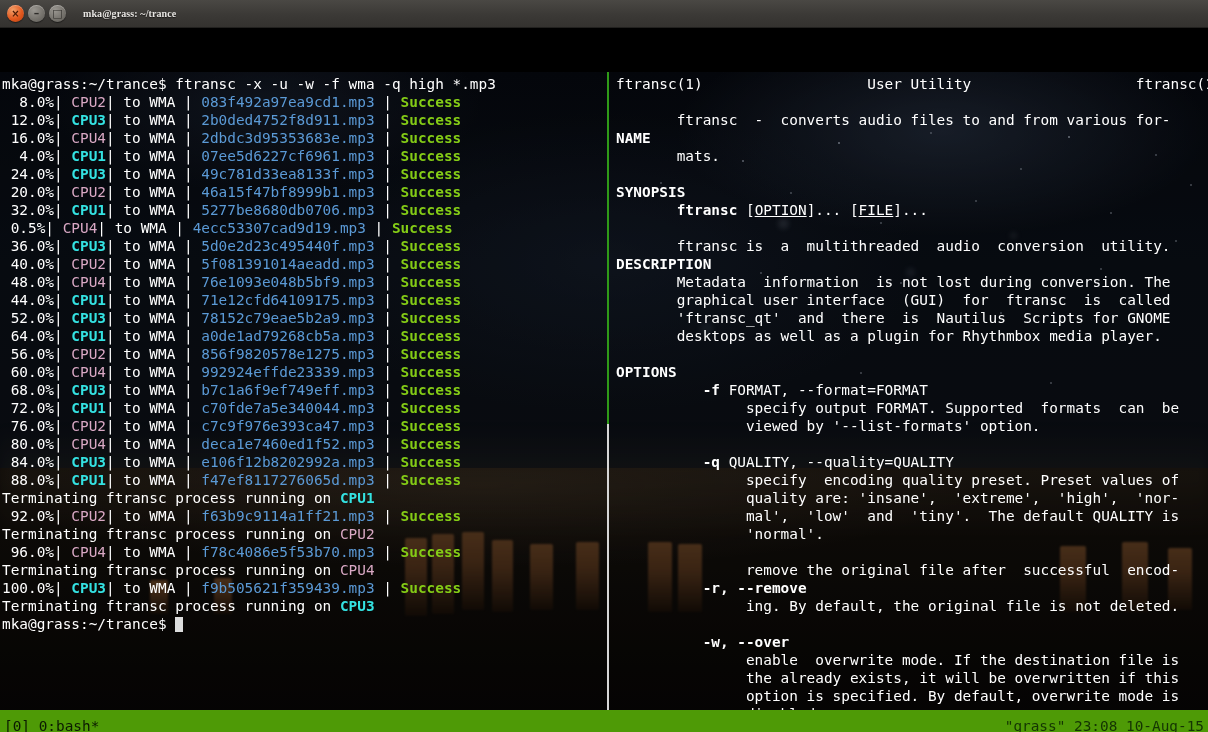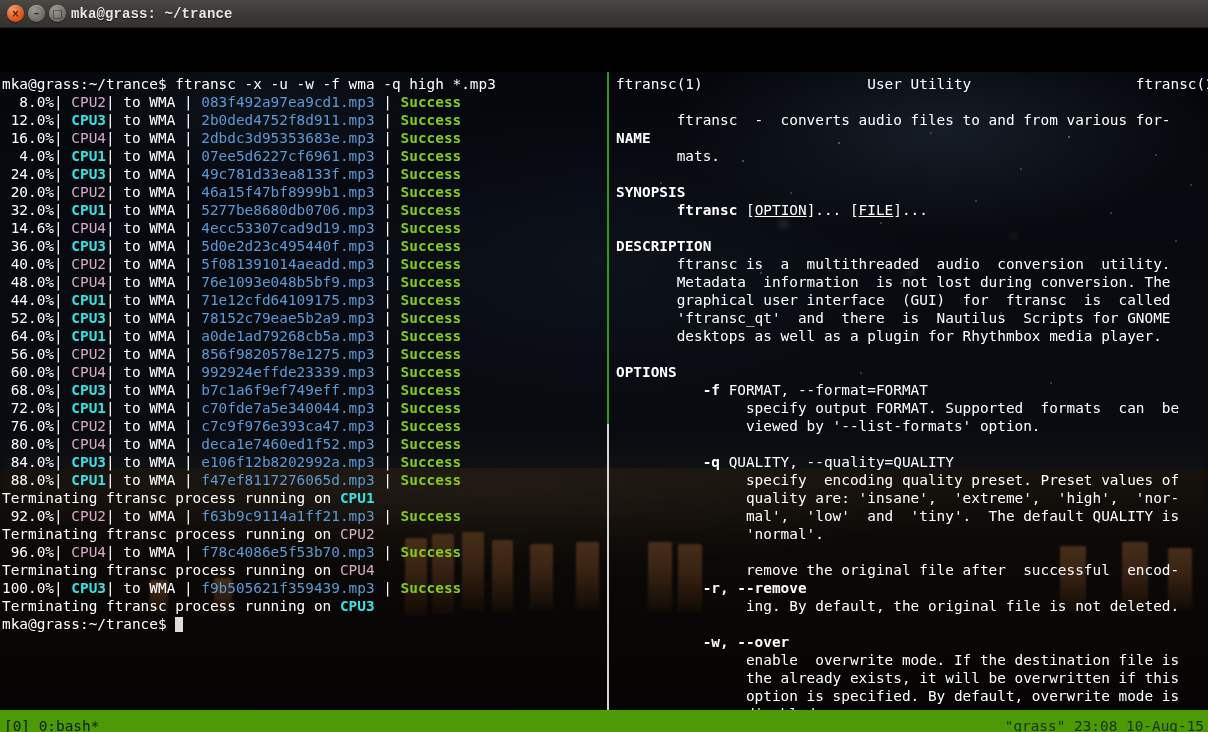--- a/index.html
+++ b/index.html
@@ -21,22 +21,22 @@
   .wbtn{width:17px;height:17px;border-radius:50%;position:relative;
         box-shadow:inset 0 1px 0 rgba(255,255,255,.28), 0 1px 1px rgba(0,0,0,.45);}
   .wbtn.close{background:radial-gradient(circle at 35% 30%,#f2a06a 0%,#e2581e 55%,#b8400f 100%);}
   .wbtn.min{background:radial-gradient(circle at 35% 30%,#9a9791 0%,#74716b 60%,#5a5854 100%);}
   .wbtn.max{background:radial-gradient(circle at 35% 30%,#9a9791 0%,#74716b 60%,#5a5854 100%);}
   .wbtn span{position:absolute;inset:0;display:flex;align-items:center;justify-content:center;
              color:#2e2c29;font-size:11px;font-weight:bold;line-height:1;
              font-family:"DejaVu Sans","Liberation Sans",sans-serif;}
   .wbtn.close span{color:#4a1a05;font-size:10px;}
   .wtitle{
-    color:#e8e6e3;font-size:14px;font-weight:bold;margin-left:5px;
-    font-family:Liberation Mono, monospace;
+    color:#e8e6e3;font-size:10px;font-weight:bold;margin-left:17px;
+    font-family:Liberation Serif, serif;
     text-shadow:0 1px 1px rgba(0,0,0,.6);letter-spacing:.1px;
   }
 
   
   .term{
     position:absolute;left:0;top:28px;width:1208px;height:682px;overflow:hidden;
     background:#0a0d14;
     margin-top:44px;
   }
   
@@ -186,21 +186,21 @@
       <div class="pane pane-left">
         <div class="lines" id="left-lines">
             <div class="line"><span class="c-white">mka@grass:~/trance$ ftransc -x -u -w -f wma -q high *.mp3</span></div>
             <div class="line"><span class="c-white">  8.0%|</span><span class="c-pink"> CPU2</span><span class="c-white">| to WMA | </span><span class="c-blue">083f492a97ea9cd1.mp3</span><span class="c-white"> | </span><span class="c-greenb">Success</span></div>
             <div class="line"><span class="c-white"> 12.0%|</span><span class="c-cyanb"> CPU3</span><span class="c-white">| to WMA | </span><span class="c-blue">2b0ded4752f8d911.mp3</span><span class="c-white"> | </span><span class="c-greenb">Success</span></div>
             <div class="line"><span class="c-white"> 16.0%|</span><span class="c-pink"> CPU4</span><span class="c-white">| to WMA | </span><span class="c-blue">2dbdc3d95353683e.mp3</span><span class="c-white"> | </span><span class="c-greenb">Success</span></div>
             <div class="line"><span class="c-white">  4.0%|</span><span class="c-cyanb"> CPU1</span><span class="c-white">| to WMA | </span><span class="c-blue">07ee5d6227cf6961.mp3</span><span class="c-white"> | </span><span class="c-greenb">Success</span></div>
             <div class="line"><span class="c-white"> 24.0%|</span><span class="c-cyanb"> CPU3</span><span class="c-white">| to WMA | </span><span class="c-blue">49c781d33ea8133f.mp3</span><span class="c-white"> | </span><span class="c-greenb">Success</span></div>
             <div class="line"><span class="c-white"> 20.0%|</span><span class="c-pink"> CPU2</span><span class="c-white">| to WMA | </span><span class="c-blue">46a15f47bf8999b1.mp3</span><span class="c-white"> | </span><span class="c-greenb">Success</span></div>
             <div class="line"><span class="c-white"> 32.0%|</span><span class="c-cyanb"> CPU1</span><span class="c-white">| to WMA | </span><span class="c-blue">5277be8680db0706.mp3</span><span class="c-white"> | </span><span class="c-greenb">Success</span></div>
-            <div class="line"><span class="c-white"> 14.6%|</span><span class="c-pink"> CPU4</span><span class="c-white">| to WMA | </span><span class="c-blue">4ecc53307cad9d19.mp3</span><span class="c-white"> | </span><span class="c-greenb">Success</span></div>
+            <div class="line"><span class="c-white"> 0.5%|</span><span class="c-pink"> CPU4</span><span class="c-white">| to WMA | </span><span class="c-blue">4ecc53307cad9d19.mp3</span><span class="c-white"> | </span><span class="c-greenb">Success</span></div>
             <div class="line"><span class="c-white"> 36.0%|</span><span class="c-cyanb"> CPU3</span><span class="c-white">| to WMA | </span><span class="c-blue">5d0e2d23c495440f.mp3</span><span class="c-white"> | </span><span class="c-greenb">Success</span></div>
             <div class="line"><span class="c-white"> 40.0%|</span><span class="c-pink"> CPU2</span><span class="c-white">| to WMA | </span><span class="c-blue">5f081391014aeadd.mp3</span><span class="c-white"> | </span><span class="c-greenb">Success</span></div>
             <div class="line"><span class="c-white"> 48.0%|</span><span class="c-pink"> CPU4</span><span class="c-white">| to WMA | </span><span class="c-blue">76e1093e048b5bf9.mp3</span><span class="c-white"> | </span><span class="c-greenb">Success</span></div>
             <div class="line"><span class="c-white"> 44.0%|</span><span class="c-cyanb"> CPU1</span><span class="c-white">| to WMA | </span><span class="c-blue">71e12cfd64109175.mp3</span><span class="c-white"> | </span><span class="c-greenb">Success</span></div>
             <div class="line"><span class="c-white"> 52.0%|</span><span class="c-cyanb"> CPU3</span><span class="c-white">| to WMA | </span><span class="c-blue">78152c79eae5b2a9.mp3</span><span class="c-white"> | </span><span class="c-greenb">Success</span></div>
             <div class="line"><span class="c-white"> 64.0%|</span><span class="c-cyanb"> CPU1</span><span class="c-white">| to WMA | </span><span class="c-blue">a0de1ad79268cb5a.mp3</span><span class="c-white"> | </span><span class="c-greenb">Success</span></div>
             <div class="line"><span class="c-white"> 56.0%|</span><span class="c-pink"> CPU2</span><span class="c-white">| to WMA | </span><span class="c-blue">856f9820578e1275.mp3</span><span class="c-white"> | </span><span class="c-greenb">Success</span></div>
             <div class="line"><span class="c-white"> 60.0%|</span><span class="c-pink"> CPU4</span><span class="c-white">| to WMA | </span><span class="c-blue">992924effde23339.mp3</span><span class="c-white"> | </span><span class="c-greenb">Success</span></div>
             <div class="line"><span class="c-white"> 68.0%|</span><span class="c-cyanb"> CPU3</span><span class="c-white">| to WMA | </span><span class="c-blue">b7c1a6f9ef749eff.mp3</span><span class="c-white"> | </span><span class="c-greenb">Success</span></div>
             <div class="line"><span class="c-white"> 72.0%|</span><span class="c-cyanb"> CPU1</span><span class="c-white">| to WMA | </span><span class="c-blue">c70fde7a5e340044.mp3</span><span class="c-white"> | </span><span class="c-greenb">Success</span></div>
@@ -228,22 +228,22 @@
         <div class="lines" id="right-lines">
             <div class="line"><span class="c-white">ftransc(1)                   User Utility                   ftransc(1)</span></div>
             <div class="line"><span class="c-white">&nbsp;</span></div>
             <div class="line"><span class="c-white">       ftransc  -  converts audio files to and from various for-</span></div>
             <div class="line"><span class="c-white c-bold">NAME</span></div>
             <div class="line"><span class="c-white">       mats.</span></div>
             <div class="line"><span class="c-white">&nbsp;</span></div>
             <div class="line"><span class="c-white c-bold">SYNOPSIS</span></div>
             <div class="line"><span class="c-white">       </span><span class="c-white c-bold">ftransc</span><span class="c-white"> [</span><span class="c-white c-ul">OPTION</span><span class="c-white">]... [</span><span class="c-white c-ul">FILE</span><span class="c-white">]...</span></div>
             <div class="line"><span class="c-white">&nbsp;</span></div>
+            <div class="line"><span class="c-white">       ftransc is  a  multithreaded  audio  conversion  utility.</span></div>
             <div class="line"><span class="c-white c-bold">DESCRIPTION</span></div>
-            <div class="line"><span class="c-white">       ftransc is  a  multithreaded  audio  conversion  utility.</span></div>
             <div class="line"><span class="c-white">       Metadata  information  is not lost during conversion. The</span></div>
             <div class="line"><span class="c-white">       graphical user interface  (GUI)  for  ftransc  is  called</span></div>
             <div class="line"><span class="c-white">       'ftransc_qt'  and  there  is  Nautilus  Scripts for GNOME</span></div>
             <div class="line"><span class="c-white">       desktops as well as a plugin for Rhythmbox media player.</span></div>
             <div class="line"><span class="c-white">&nbsp;</span></div>
             <div class="line"><span class="c-white c-bold">OPTIONS</span></div>
             <div class="line"><span class="c-white">          </span><span class="c-white c-bold">-f</span><span class="c-white"> FORMAT, --format=FORMAT</span></div>
             <div class="line"><span class="c-white">               specify output FORMAT. Supported  formats  can  be</span></div>
             <div class="line"><span class="c-white">               viewed by '--list-formats' option.</span></div>
             <div class="line"><span class="c-white">&nbsp;</span></div>

